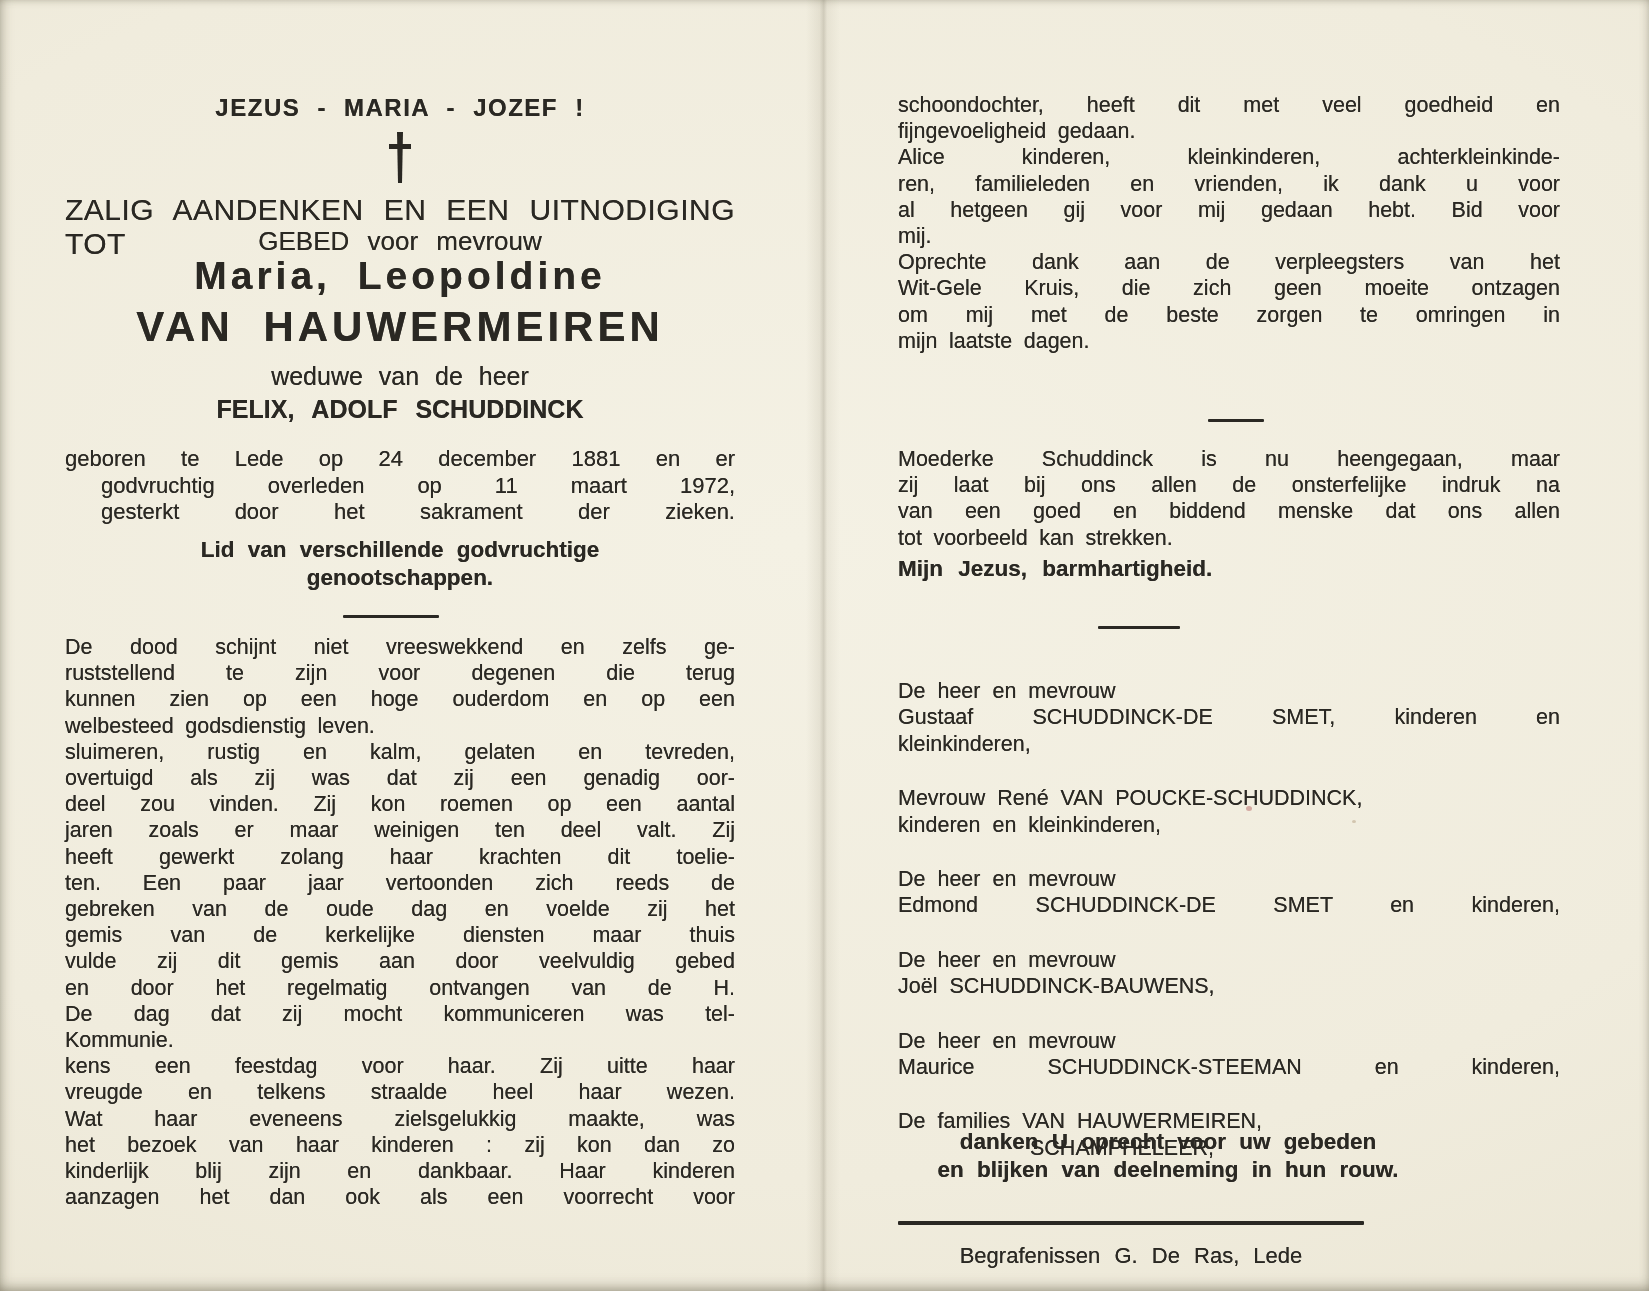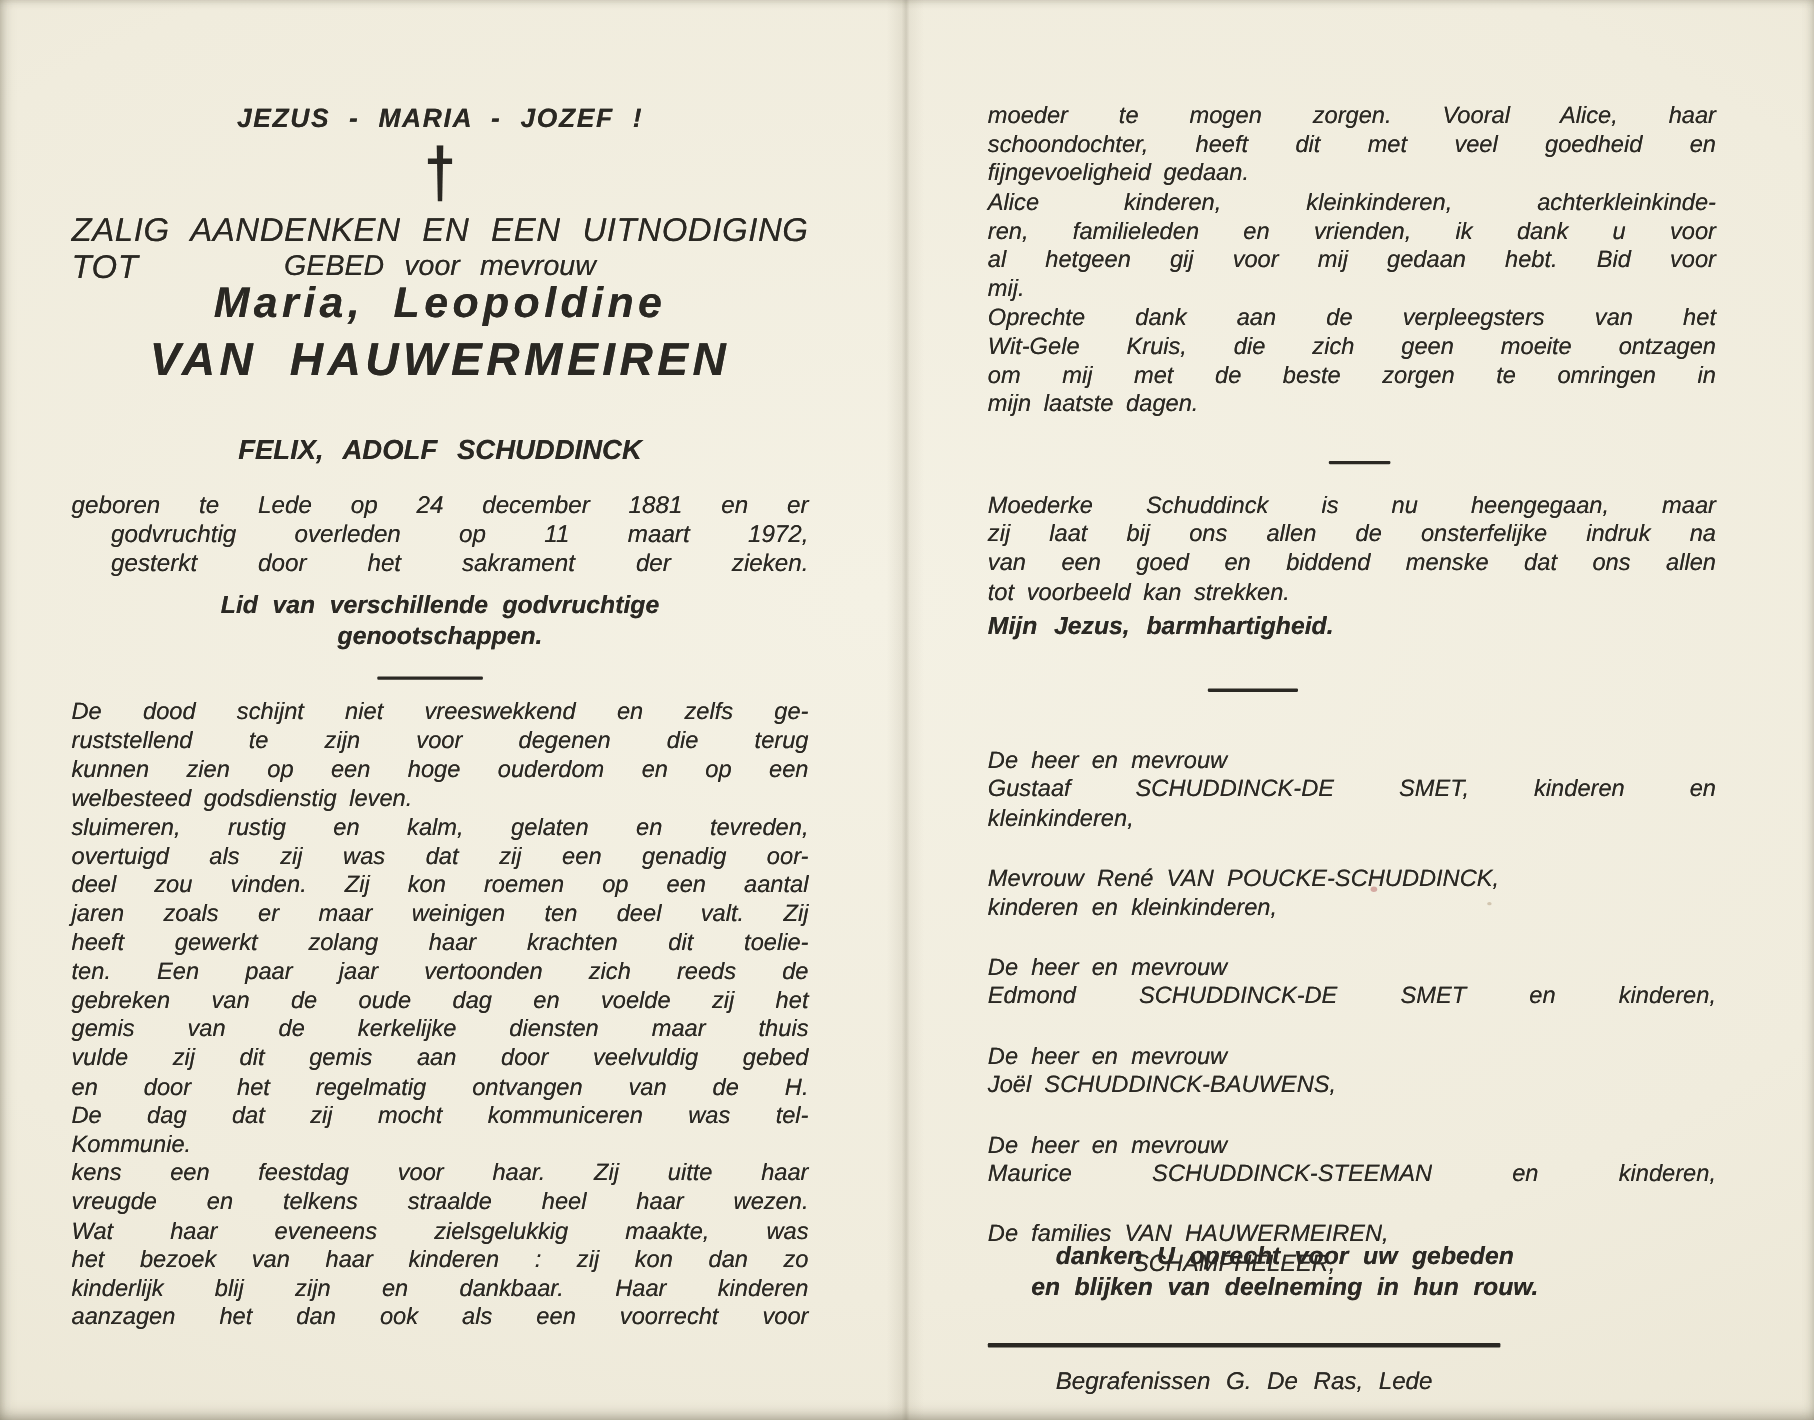--- a/index.html
+++ b/index.html
@@ -13,21 +13,21 @@
     text-shadow:0 0 .4px rgba(42,40,35,.8);
   }
   .scan::after { content:""; position:absolute; inset:0; pointer-events:none;
     box-shadow: inset 0 -8px 14px -6px rgba(95,90,70,.55),
                 inset 8px 0 14px -8px rgba(95,90,70,.40),
                 inset 0 5px 10px -6px rgba(95,90,70,.30),
                 inset -6px 0 12px -8px rgba(95,90,70,.30); }
   .page { position:absolute; top:0; height:100%; }
   .page-left  { left:65px;  width:670px; }
   .page-right { left:898px; width:662px; }
-  .blk { position:absolute; left:0; width:100%;font-style:italic; }
+  .blk { position:absolute; left:0; width:100%; }
 
   
   .ln  { text-align:justify; text-align-last:justify; }
   .pe  { text-align-last:left; }          
   .fl  { text-align:left; }               
   .fj  { text-align:justify; text-align-last:justify; }
   .gap { margin-top:28px; }
   .find{ padding-left:132px; }
   .vl2 { padding-left:36px; }
 
@@ -79,20 +79,21 @@
       <svg class="cross-svg" width="24" height="52" viewBox="0 0 24 52" aria-hidden="true">
         <polygon points="9,0 15,0 14,51 10,51" fill="#2a2823"></polygon>
         <polygon points="1,12 23,12 23,17 1,17" fill="#2a2823"></polygon>
       </svg>
     </div>
 
     <div class="blk intro-1">ZALIG AANDENKEN EN EEN UITNODIGING TOT</div>
     <div class="blk intro-2">GEBED voor mevrouw</div>
     <div class="blk name-1">Maria, Leopoldine</div>
     <div class="blk name-2">VAN HAUWERMEIREN</div>
+    <div class="blk widow">weduwe van de heer</div>
     <div class="blk husband">FELIX, ADOLF SCHUDDINCK</div>
 
     <div class="blk vitals">
       <div class="ln">geboren te Lede op 24 december 1881 en er</div>
       <div class="ln vl2">godvruchtig overleden op 11 maart 1972,</div>
       <div class="ln vl2">gesterkt door het sakrament der zieken.</div>
     </div>
 
     <div class="blk membership">
       <div>Lid van verschillende godvruchtige</div>
@@ -124,21 +125,20 @@
       <div class="ln">het bezoek van haar kinderen : zij kon dan zo</div>
       <div class="ln">kinderlijk blij zijn en dankbaar. Haar kinderen</div>
       <div class="ln">aanzagen het dan ook als een voorrecht voor</div>
     </div>
   </div>
 
   <div class="fold"></div>
 
   <div class="page page-right">
     <div class="blk rp1">
-      <div class="ln">moeder te mogen zorgen. Vooral Alice, haar</div>
       <div class="ln">schoondochter, heeft dit met veel goedheid en</div>
       <div class="ln pe">fijngevoeligheid gedaan.</div>
       <div class="ln">Alice kinderen, kleinkinderen, achterkleinkinde-</div>
       <div class="ln">ren, familieleden en vrienden, ik dank u voor</div>
       <div class="ln">al hetgeen gij voor mij gedaan hebt. Bid voor</div>
       <div class="ln pe">mij.</div>
       <div class="ln">Oprechte dank aan de verpleegsters van het</div>
       <div class="ln">Wit-Gele Kruis, die zich geen moeite ontzagen</div>
       <div class="ln">om mij met de beste zorgen te omringen in</div>
       <div class="ln pe">mijn laatste dagen.</div>

